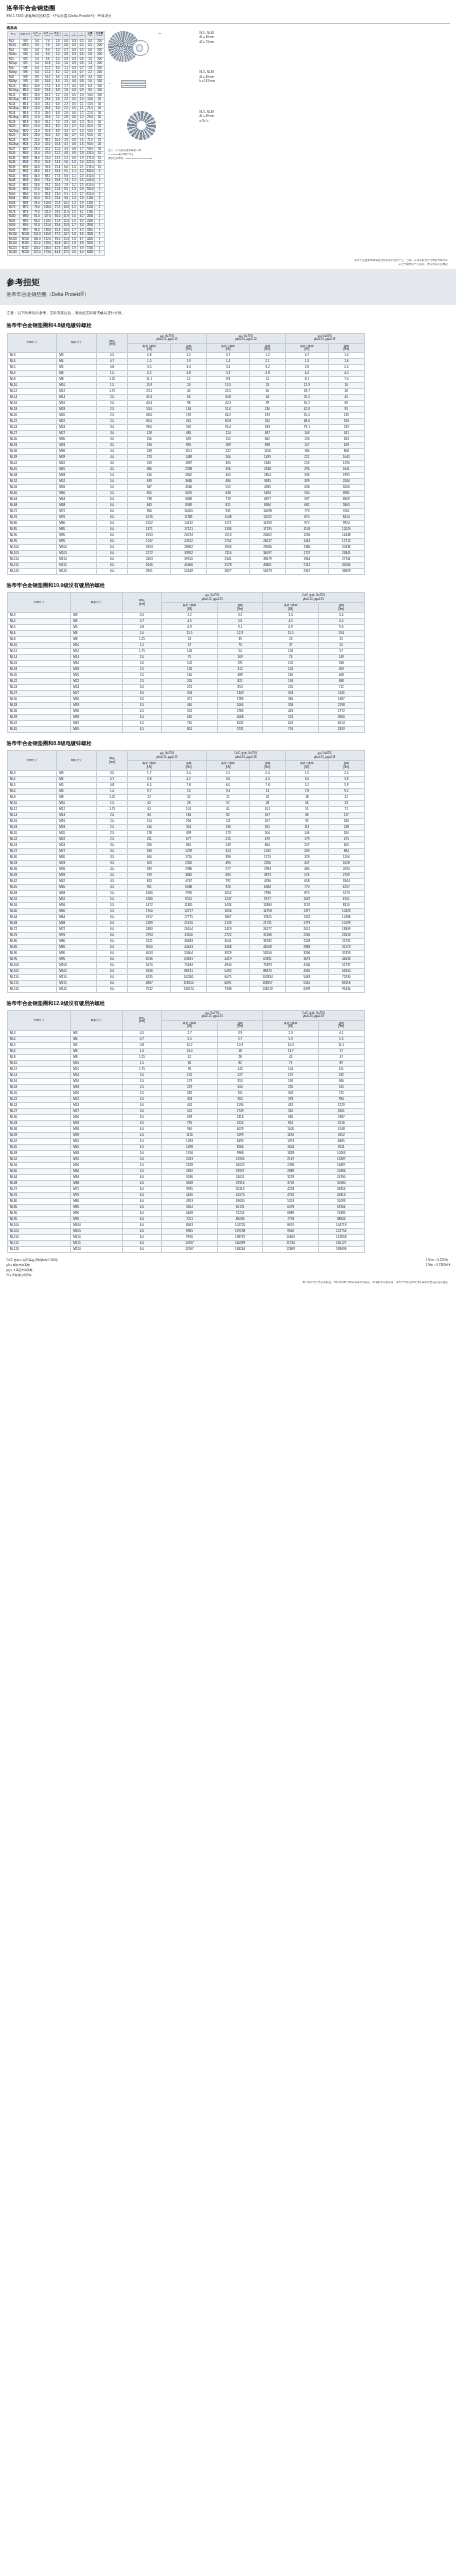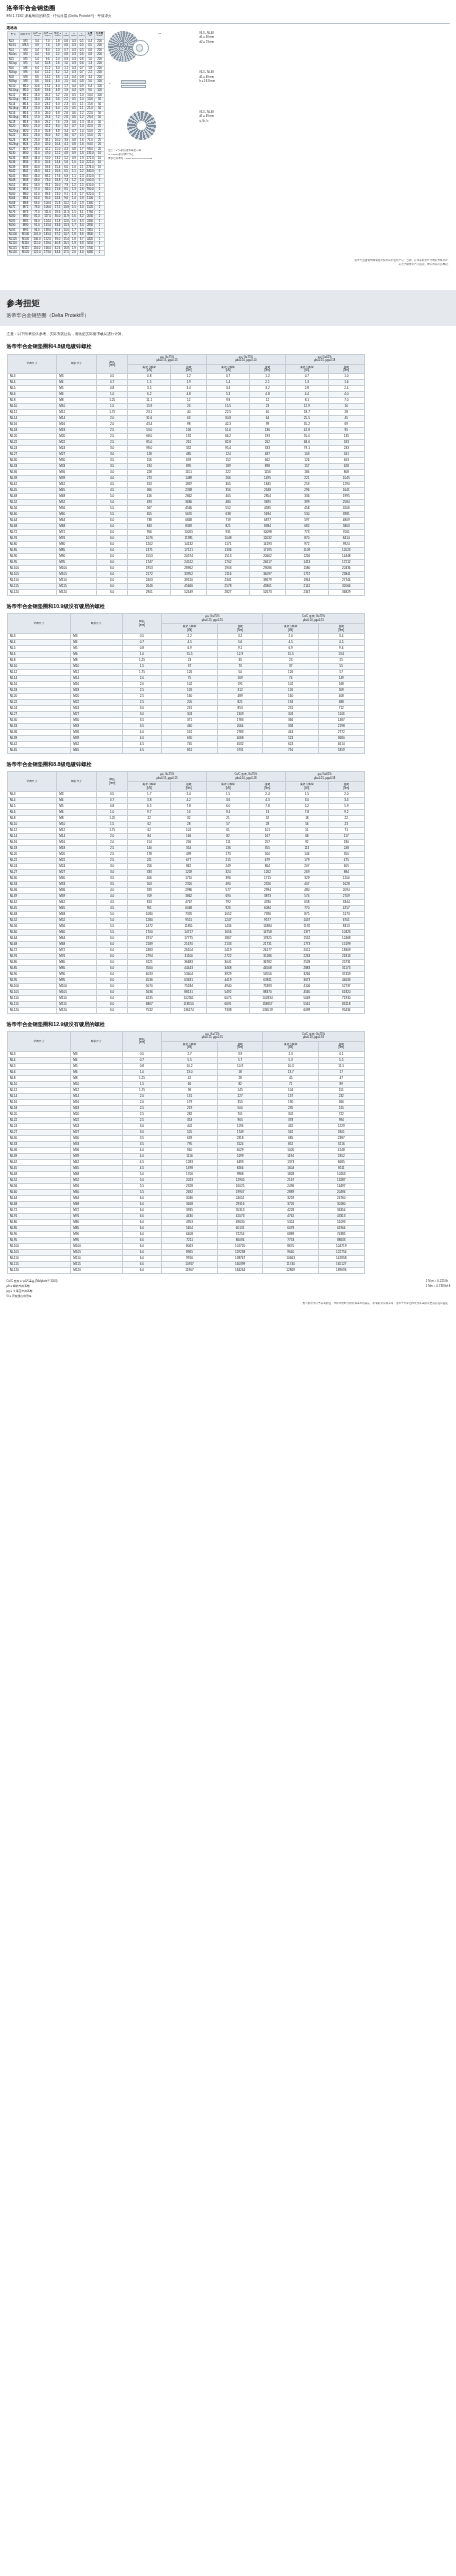--- a/index.html
+++ b/index.html
@@ -51,21 +51,21 @@
   .star-shape { position:absolute; left: 18.7px; top: 1.1px; width: 29px; height: 29px;
     background: repeating-conic-gradient(#7f8c99 0deg 9deg, #cdd6de 9deg 18deg);
     border-radius: 50%; }
   .star-hole { position:absolute; left: 27.5px; top: 10px; width: 11px; height: 11px; background:#fff; border:0.3px solid #9aa6b1; border-radius:50%; }
 
   .draw-note { font-size: 2.5px; color: #444; line-height: 1.6; margin-top: 2.2px; }
 
   .bottom-note { font-size: 2.6px; color: #555; padding: 3.3px 6.6px 0 6.6px; line-height: 1.6; text-align: right; }
 
   
-  .band-grey { background: #e5e9ed; margin-top: 23px; padding: 7.7px 6.6px 7.7px 6.6px; }
+  .band-grey { background: #e5e9ed; margin-top: 2px; padding: 7.7px 6.6px 7.7px 6.6px; }
   .band-title { font-size: 8.3px; font-weight: bold; color: #1d1d1d; }
   .band-sub { font-size: 5px; color: #333; margin-top: 3.3px; }
 
   .notice { font-size: 3.6px; color: #333; padding: 5.5px 6.6px 1.1px 6.6px; }
 
   
   .tq-sec { padding: 6.6px 6.6px 0 6.6px; }
   .tq-title { font-size: 5.2px; font-weight: bold; color: #111; margin-bottom: 3.3px; }
   .tq-table { border-collapse: collapse; width: 358px; font-size: 3.1px; table-layout: fixed; }
   .tq-table th, .tq-table td {

